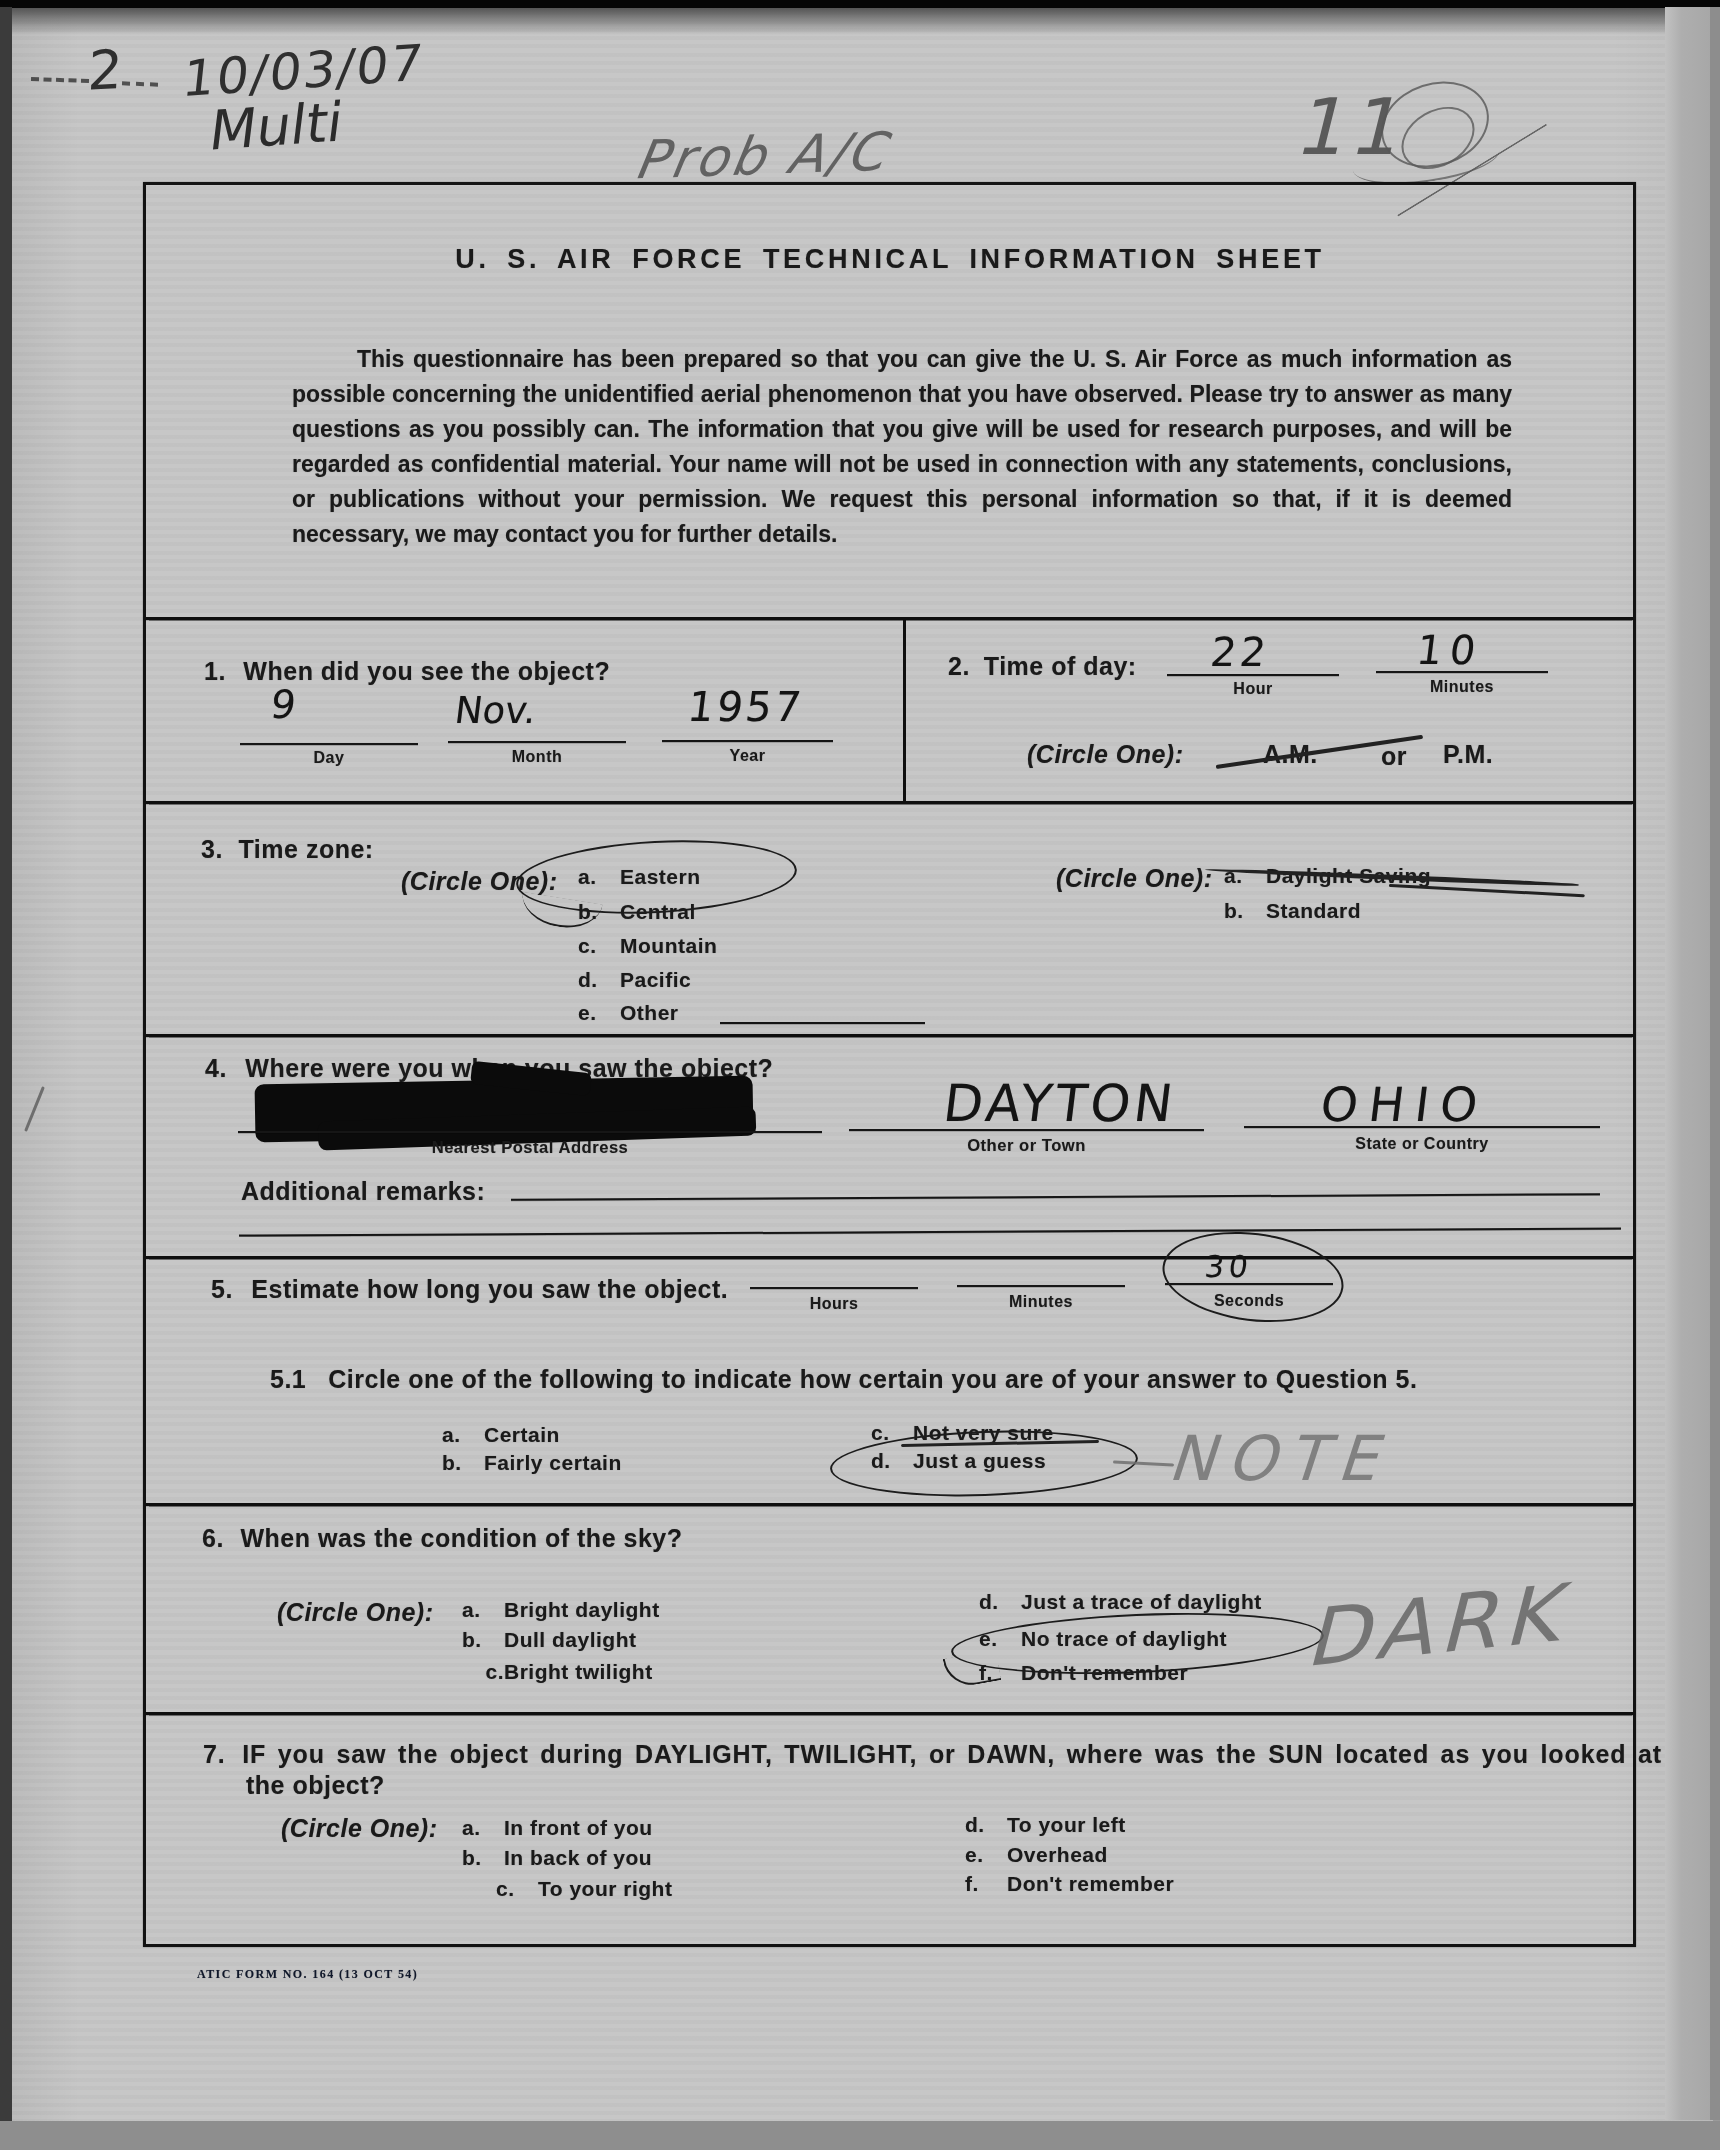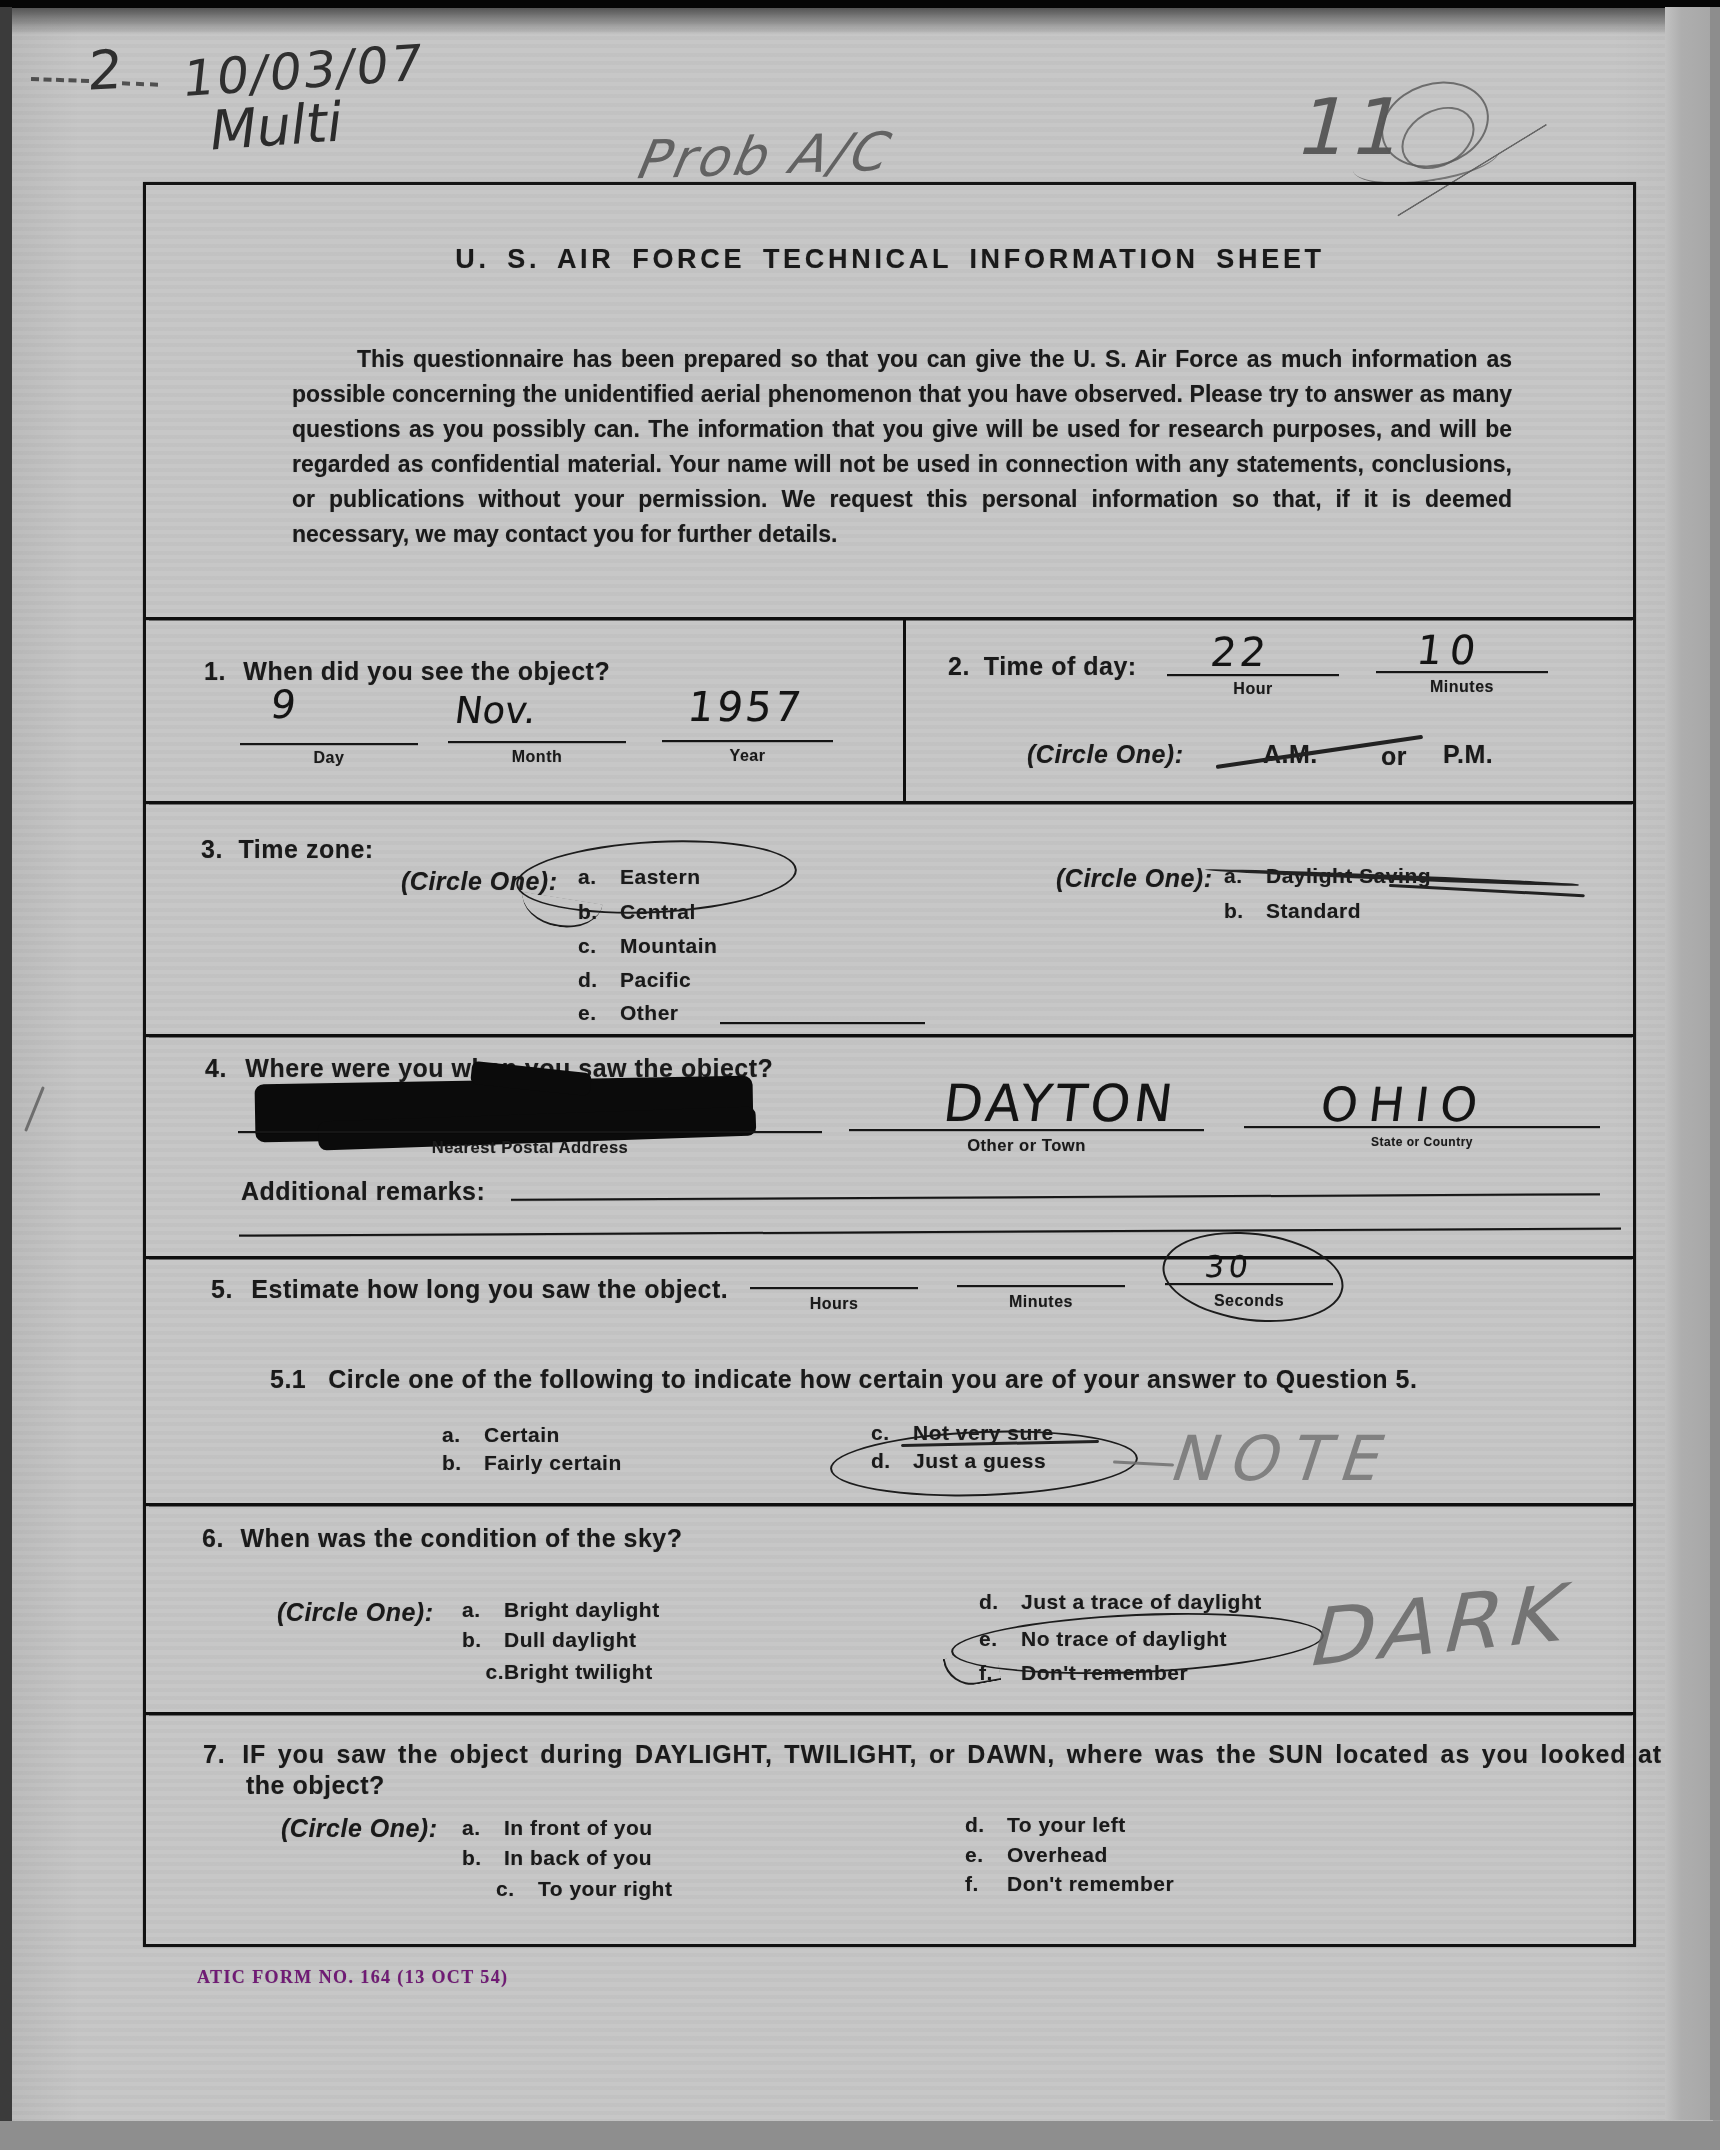--- a/index.html
+++ b/index.html
@@ -136,21 +136,21 @@
 <div class="abs" style="left:255px;top:1080px;width:498px;height:58px;background:#0b0b0b;border-radius:9.2px;transform:rotate(-1deg);"></div>
 <div class="abs" style="left:318px;top:1114px;width:438px;height:29px;background:#0b0b0b;border-radius:8.3px;transform:rotate(-2deg);"></div>
 <div class="abs" style="left:471px;top:1067px;width:120px;height:23px;background:#0b0b0b;border-radius:6.5px;transform:rotate(6deg);"></div>
 <span class="abs hand" style="left:944px;top:1074px;font-size:51px;letter-spacing:3.7px;">DAYTON</span>
 <span class="abs hand" style="left:1321px;top:1077px;font-size:47px;letter-spacing:11px;">OHIO</span>
 <div class="abs rule" style="left:238px;top:1131px;width:584px;"></div>
 <div class="abs rule" style="left:849px;top:1129px;width:355px;"></div>
 <div class="abs rule" style="left:1244px;top:1126px;width:356px;"></div>
 <div class="abs pr" style="left:238px;top:1138px;width:584px;font-size:16.6px;text-align:center;">Nearest Postal Address</div>
 <div class="abs pr" style="left:849px;top:1136px;width:355px;font-size:16.6px;text-align:center;">Other or Town</div>
-<div class="abs pr" style="left:1244px;top:1135px;width:356px;font-size:12px;text-align:center;">State or Country</div>
+<div class="abs pr" style="left:1244px;top:1135px;width:356px;font-size:16px;text-align:center;">State or Country</div>
 <div class="abs pr q" style="left:241px;top:1177px;">Additional remarks:</div>
 <div class="abs rule" style="left:511px;top:1196px;width:1089px;transform:rotate(-0.3deg);"></div>
 <div class="abs rule" style="left:239px;top:1231px;width:1382px;transform:rotate(-0.3deg);"></div>
 
 <div class="abs pr q" style="left:211px;top:1275px;">
   <span>5.</span><span style="margin-left:18.5px;">Estimate how long you saw the object.</span>
 </div>
 <div class="abs rule" style="left:750px;top:1287px;width:168px;"></div>
 <div class="abs rule" style="left:957px;top:1285px;width:168px;"></div>
 <div class="abs rule" style="left:1165px;top:1283px;width:168px;"></div>
@@ -222,14 +222,14 @@
 <div class="abs pr opt" style="left:965px;top:1813px;">
   <span class="key">d.</span><span>To your left</span>
 </div>
 <div class="abs pr opt" style="left:965px;top:1843px;">
   <span class="key">e.</span><span>Overhead</span>
 </div>
 <div class="abs pr opt" style="left:965px;top:1872px;">
   <span class="key">f.</span><span>Don't remember</span>
 </div>
 
-<div class="abs serif" style="left:197px;top:1967px;font-size:18px;font-weight:bold;color:#701a75;letter-spacing:1.4px;text-shadow:0 0 0.9px rgba(20,20,20,.3);">ATIC FORM NO. 164 (13 OCT 54)</div>
+<div class="abs serif" style="left:197px;top:1967px;font-size:12px;font-weight:bold;color:#0f172a;letter-spacing:1.4px;text-shadow:0 0 0.9px rgba(20,20,20,.3);">ATIC FORM NO. 164 (13 OCT 54)</div>
 
 
 </body></html>

